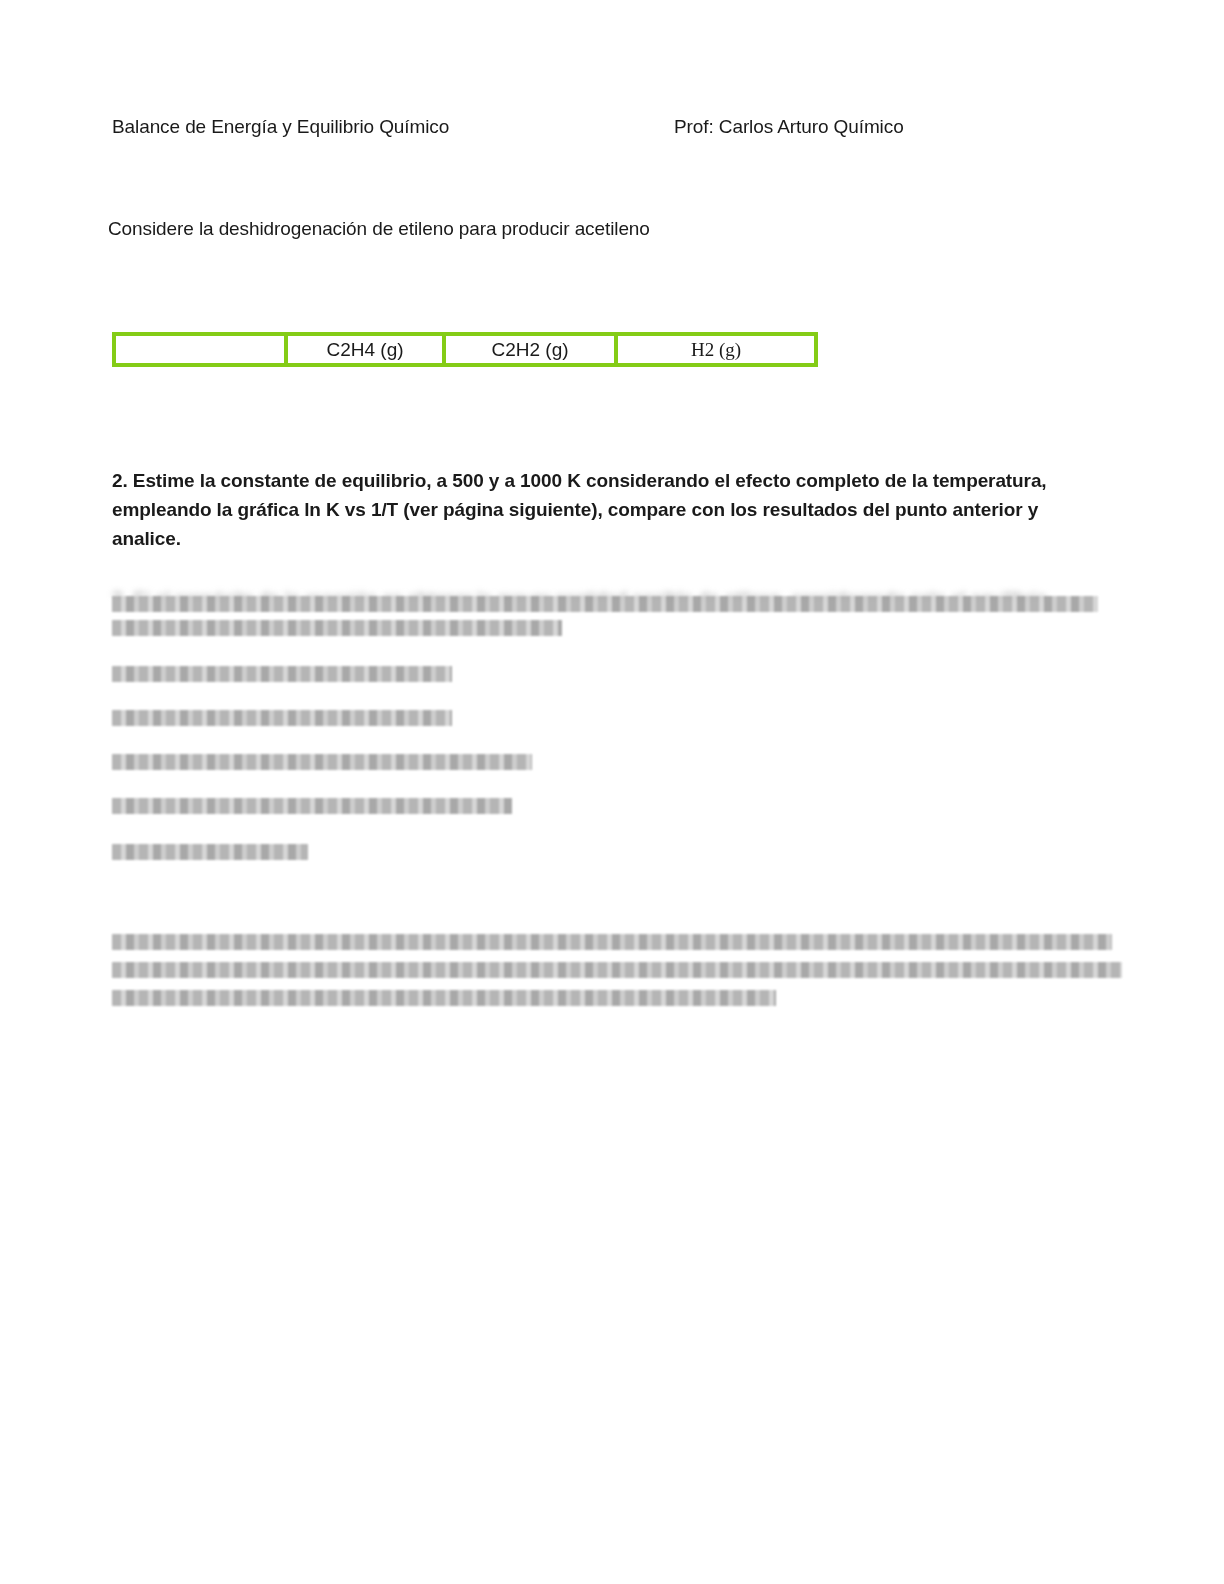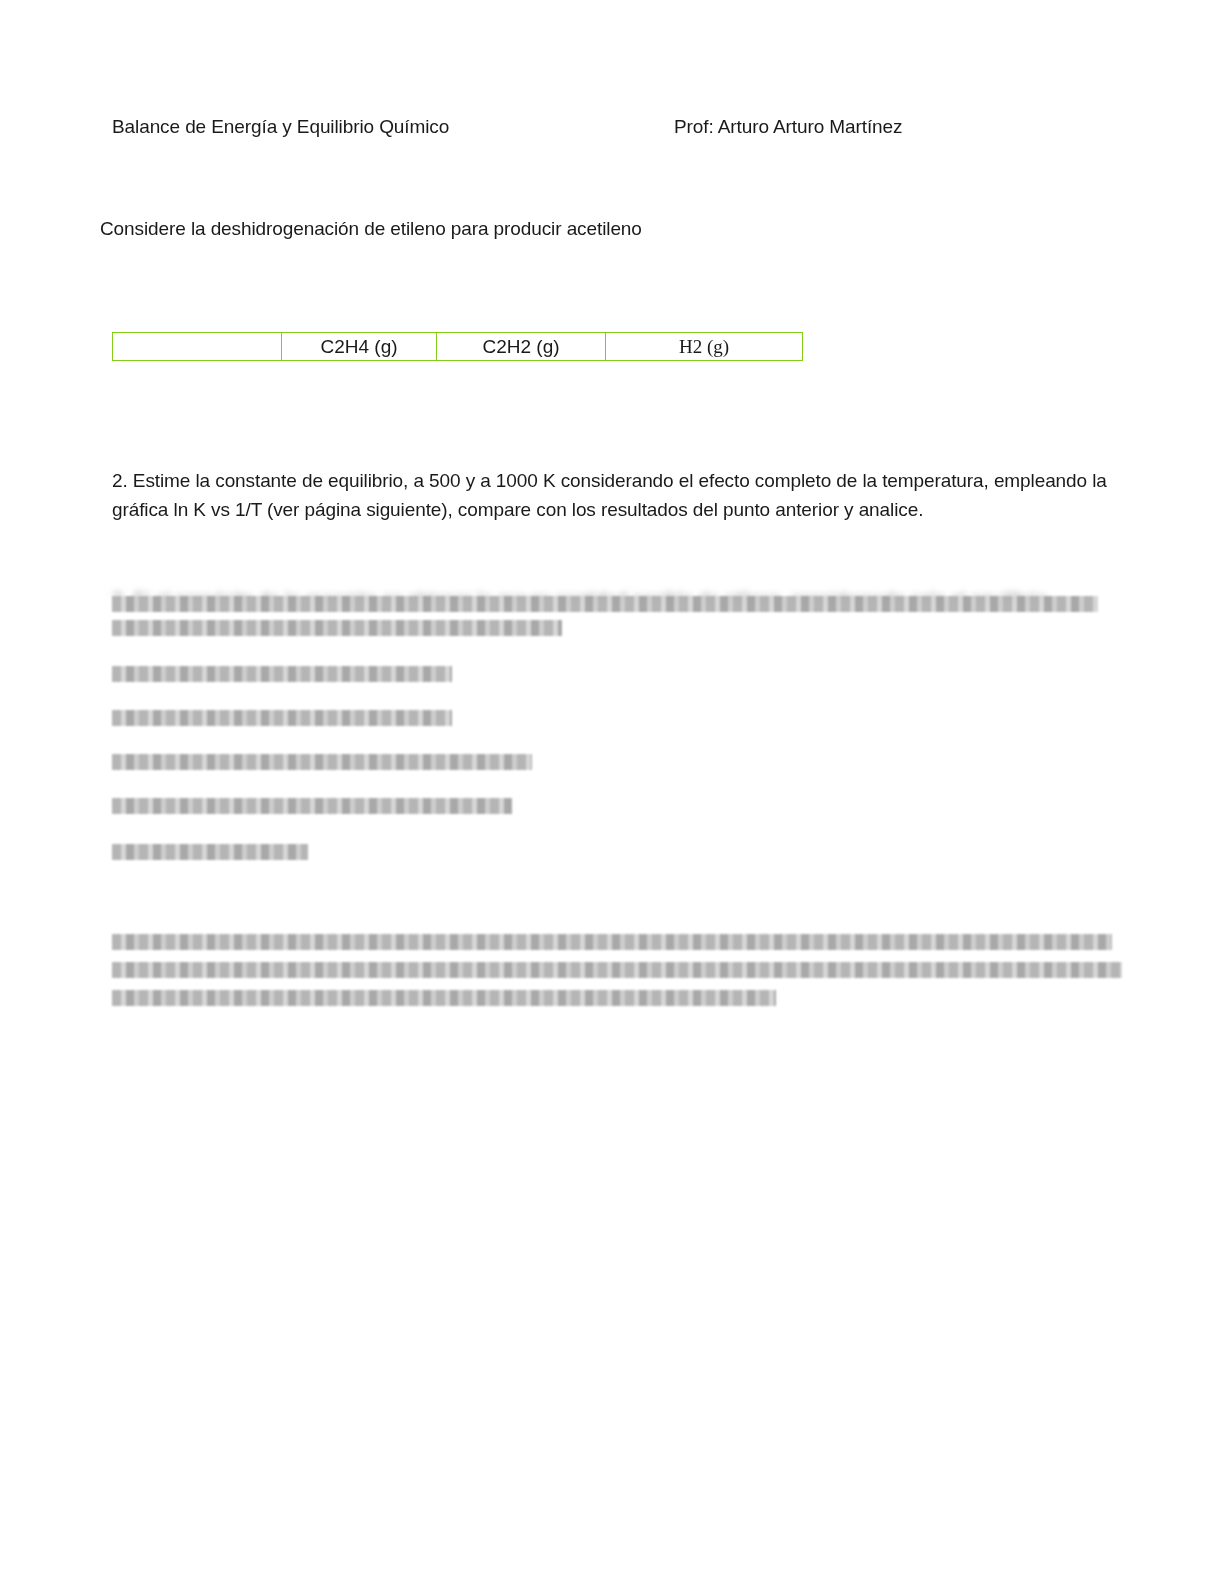--- a/index.html
+++ b/index.html
@@ -23,33 +23,33 @@
     }
     .line {
       position: absolute;
       font-size: 19px;
       line-height: 29px;
       white-space: nowrap;
       letter-spacing: -0.1px;
     }
     .header-left { left: 112px; top: 112px; }
     .header-right { left: 674px; top: 112px; }
-    .intro { left: 100px; top: 214px; }
+    .intro { left: 108px; top: 214px; }
     .q1 { left: 112px; top: 260px; width: 1000px; white-space: normal; }
-    .q2 { left: 112px; top: 466px; width: 1000px; white-space: normal; }
+    .q2 { left: 112px; top: 466px; width: 1000px; white-space: normal; font-weight: bold; }
 
     table.data-table {
       position: absolute;
       left: 112px;
       top: 332px;
       border-collapse: collapse;
       font-size: 19px;
     }
     table.data-table td {
-      border: 1px solid #84cc16;
+      border: 4px solid #84cc16;
       height: 27px;
       padding: 0 6px;
       line-height: 27px;
     }
     .c0 { width: 156px; }
     .c1 { width: 142px; text-align: center; }
     .c2 { width: 156px; text-align: center; }
     .c3 { width: 184px; text-align: center; font-family: Liberation Serif, serif; }
     .rowlabel { font-family: "Liberation Serif", "DejaVu Serif", serif; }
     .rowlabel i { font-style: italic; }
@@ -79,21 +79,21 @@
       filter: blur(1.2px);
       opacity: 0.85;
     }
   </style>
 </head>
 <body>
 
 <div class="page">
 
   <div class="line header-left">Balance de Energía y Equilibrio Químico</div>
-  <div class="line header-right">Prof: Arturo Arturo Martínez</div>
+  <div class="line header-right">Prof: Carlos Arturo Químico</div>
 
   <div class="line intro">Considere la deshidrogenación de etileno para producir acetileno</div>
 
 
   <table class="data-table">
     <tbody>
         <tr>
       <td class="c0"></td>
       <td class="c1">C2H4 (g)</td>
       <td class="c2">C2H2 (g)</td>

